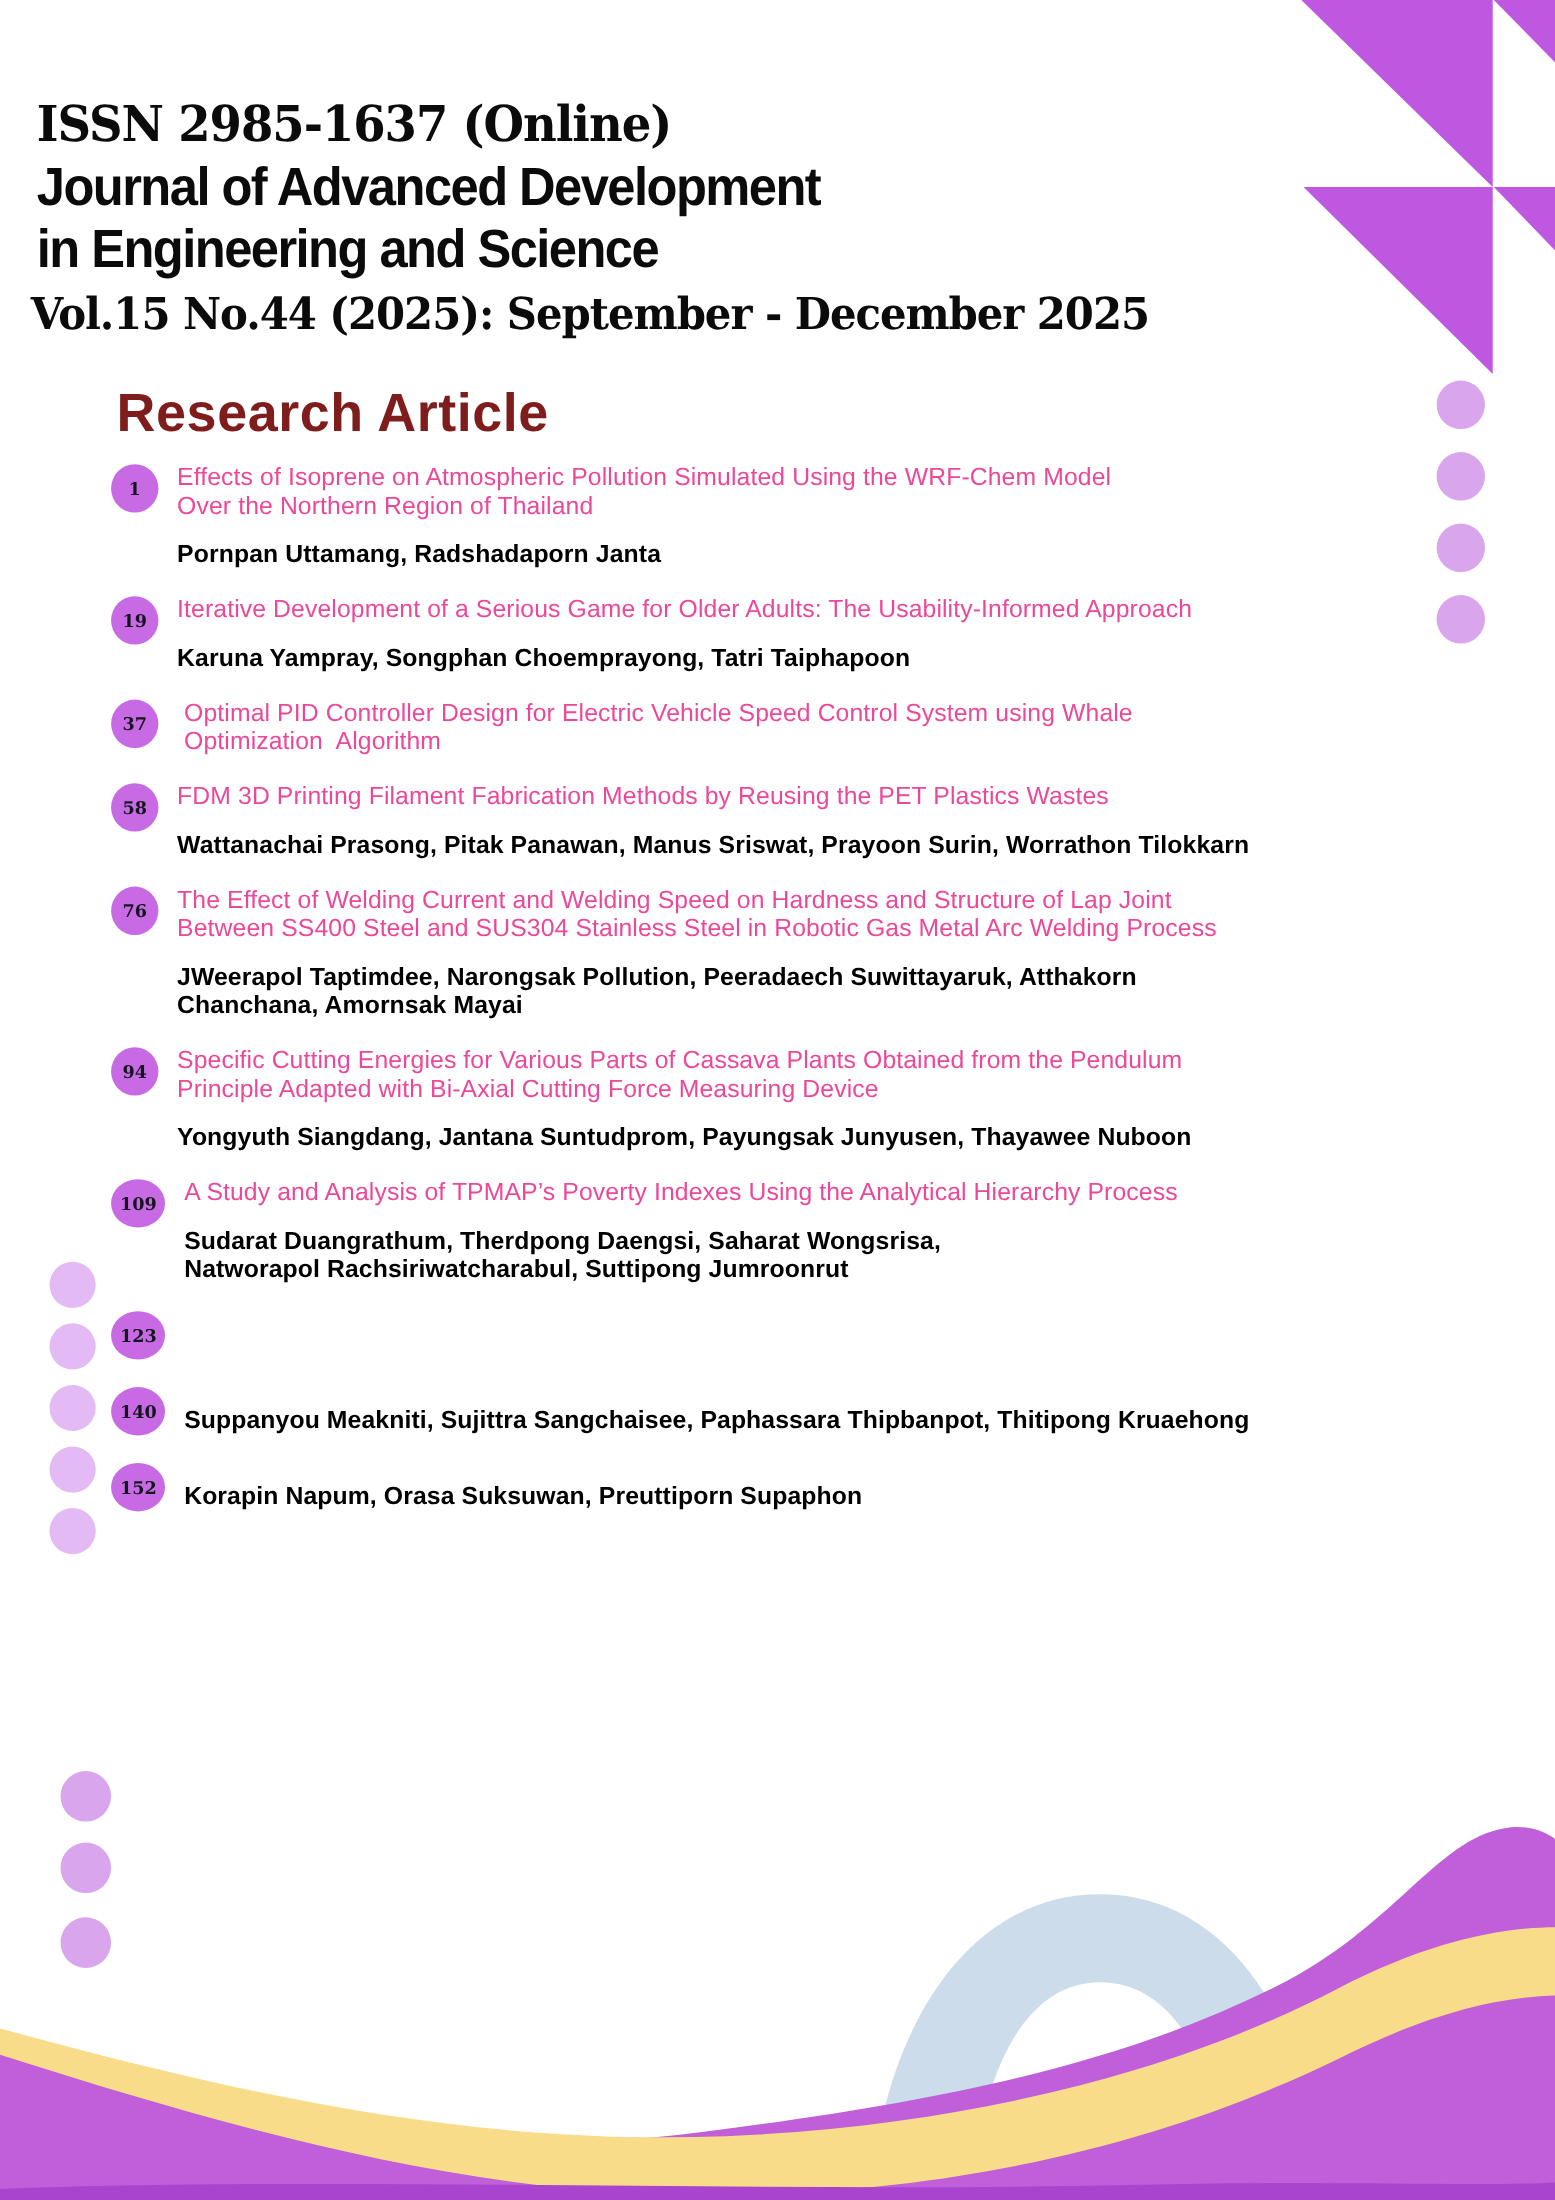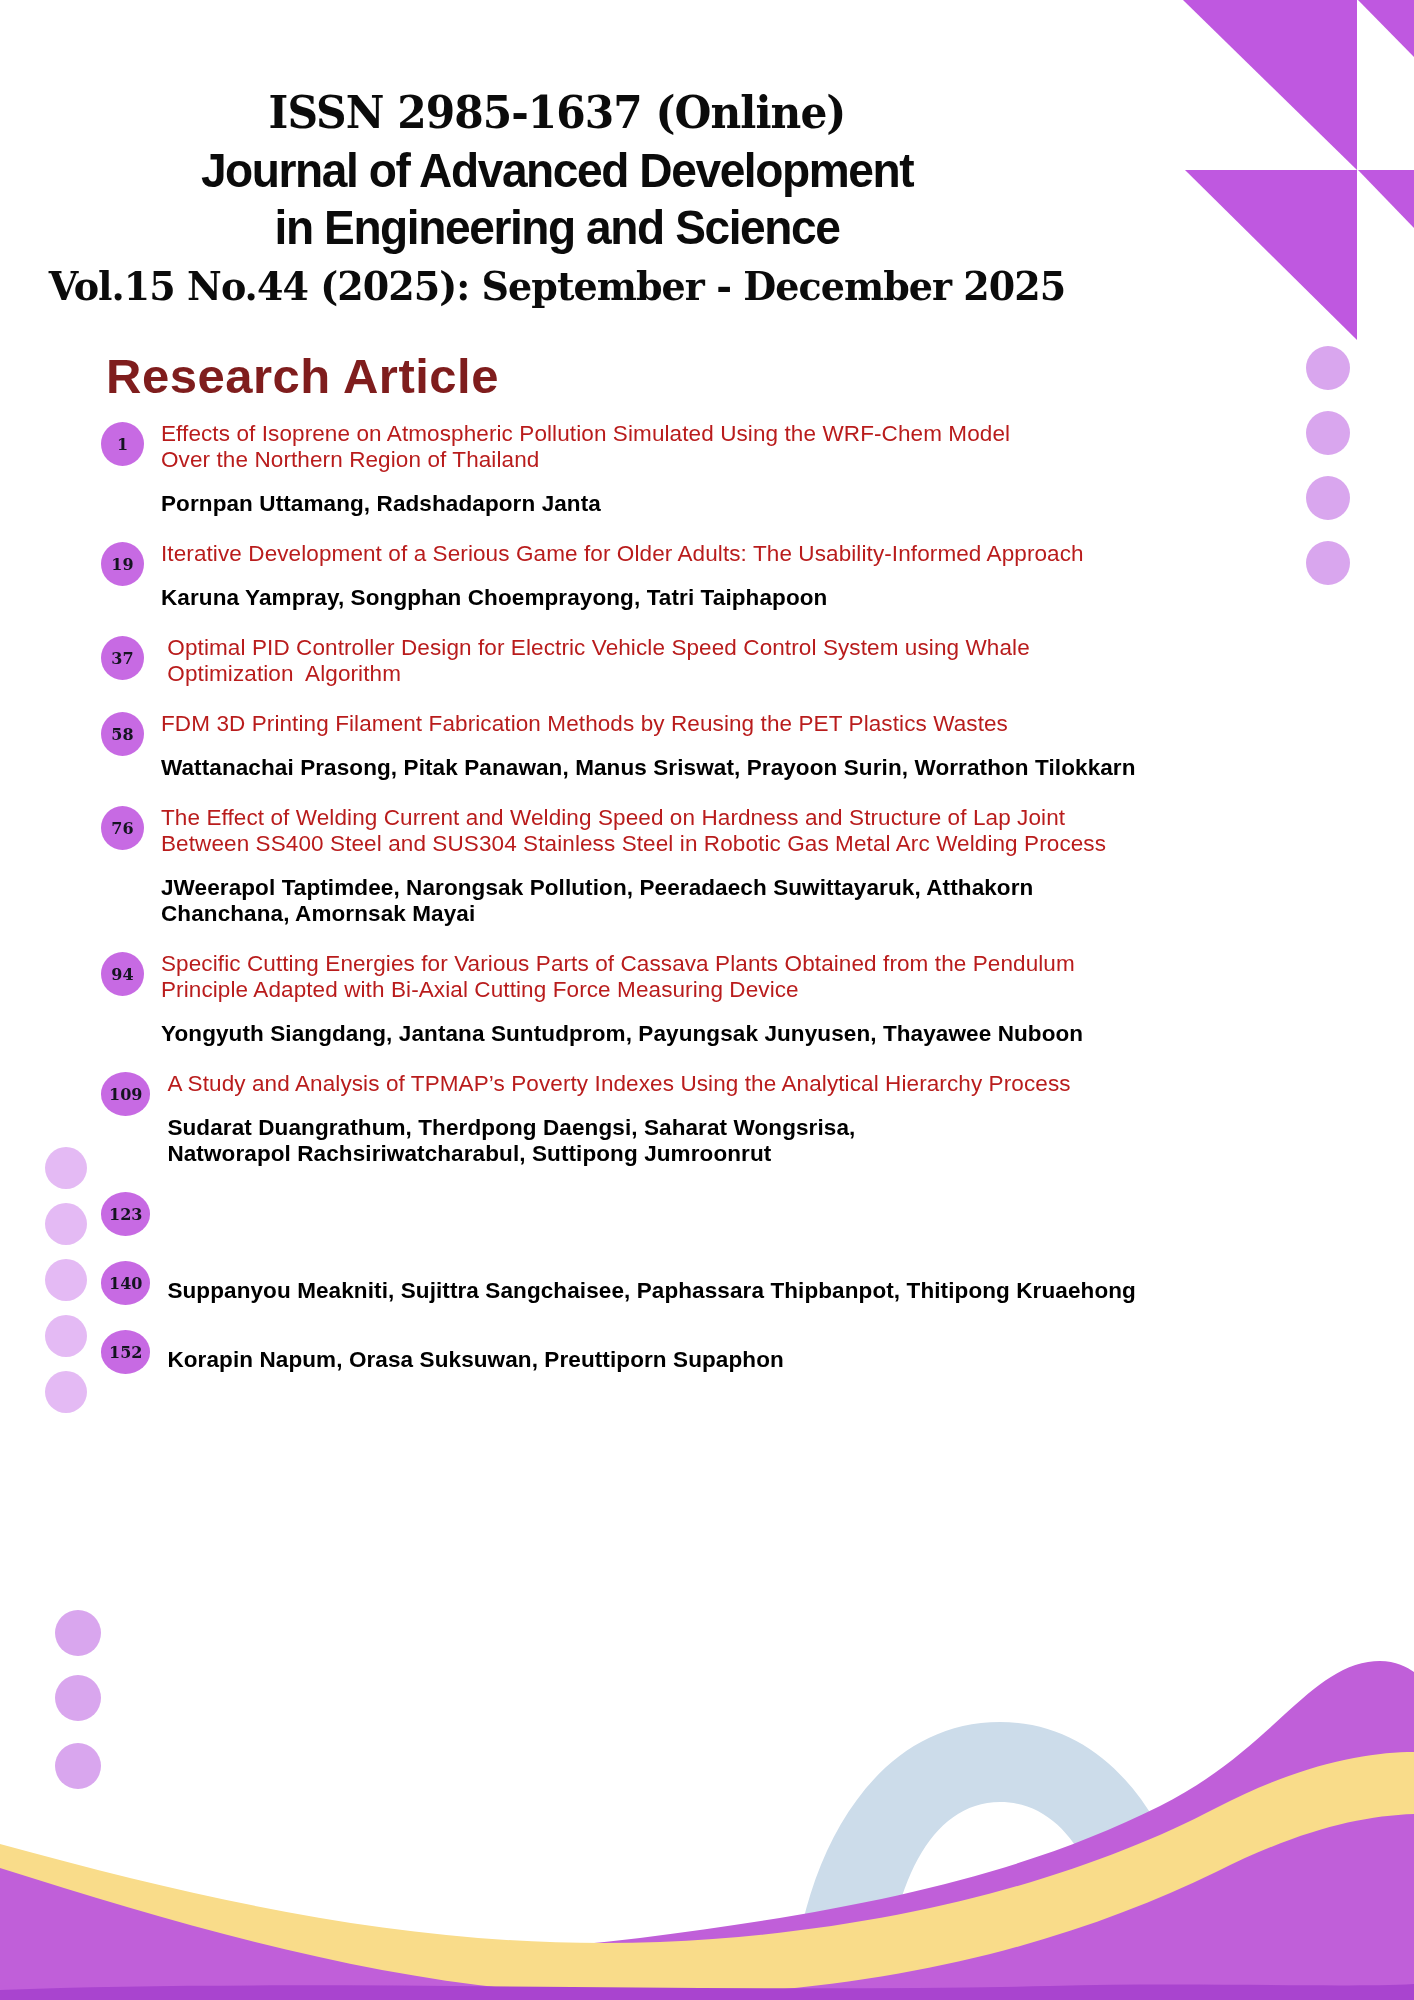--- a/index.html
+++ b/index.html
@@ -8,21 +8,21 @@
     width:1414px;height:2000px;
     background:#ffffff;
     overflow:hidden;
     font-family:"Liberation Sans",sans-serif;
   }
   .deco{position:absolute;left:0;top:0;width:1414px;height:2000px;z-index:0;}
   .content{position:relative;z-index:1;}
 
   .header{
     position:absolute;left:0;top:84px;width:1114px;
-    text-align:center;color:#0b0b0b;
+    color:#0b0b0b;
   }
   .issn{
     font-family:"DejaVu Serif","Liberation Serif",serif;
     font-weight:700;font-size:45px;line-height:58px;
     transform:scaleX(0.94);transform-origin:center;
     letter-spacing:-1px;
   }
   .jname{
     font-family:"Liberation Sans",sans-serif;
     font-weight:700;font-size:49px;line-height:57px;
@@ -47,21 +47,21 @@
     flex:0 0 auto;
     min-width:27px;height:44px;padding:0 8px;
     background:#c76ae3;border-radius:50%;
     display:flex;align-items:center;justify-content:center;
     font-family:"DejaVu Serif","Liberation Serif",serif;
     font-weight:700;font-size:16px;color:#141420;
     margin-top:1px;
   }
   .etext{margin-left:17px;}
   .etitle{
-    font-size:22.5px;line-height:26px;color:#b91c1c;
+    font-size:22.5px;line-height:26px;color:#ec4899;
     white-space:pre;letter-spacing:0.1px;
   }
   .eauthors{
     font-size:22.5px;line-height:26px;color:#000;
     font-weight:700;white-space:pre;margin-top:18px;letter-spacing:0.1px;
   }
 </style>
 </head>
 <body>
 

